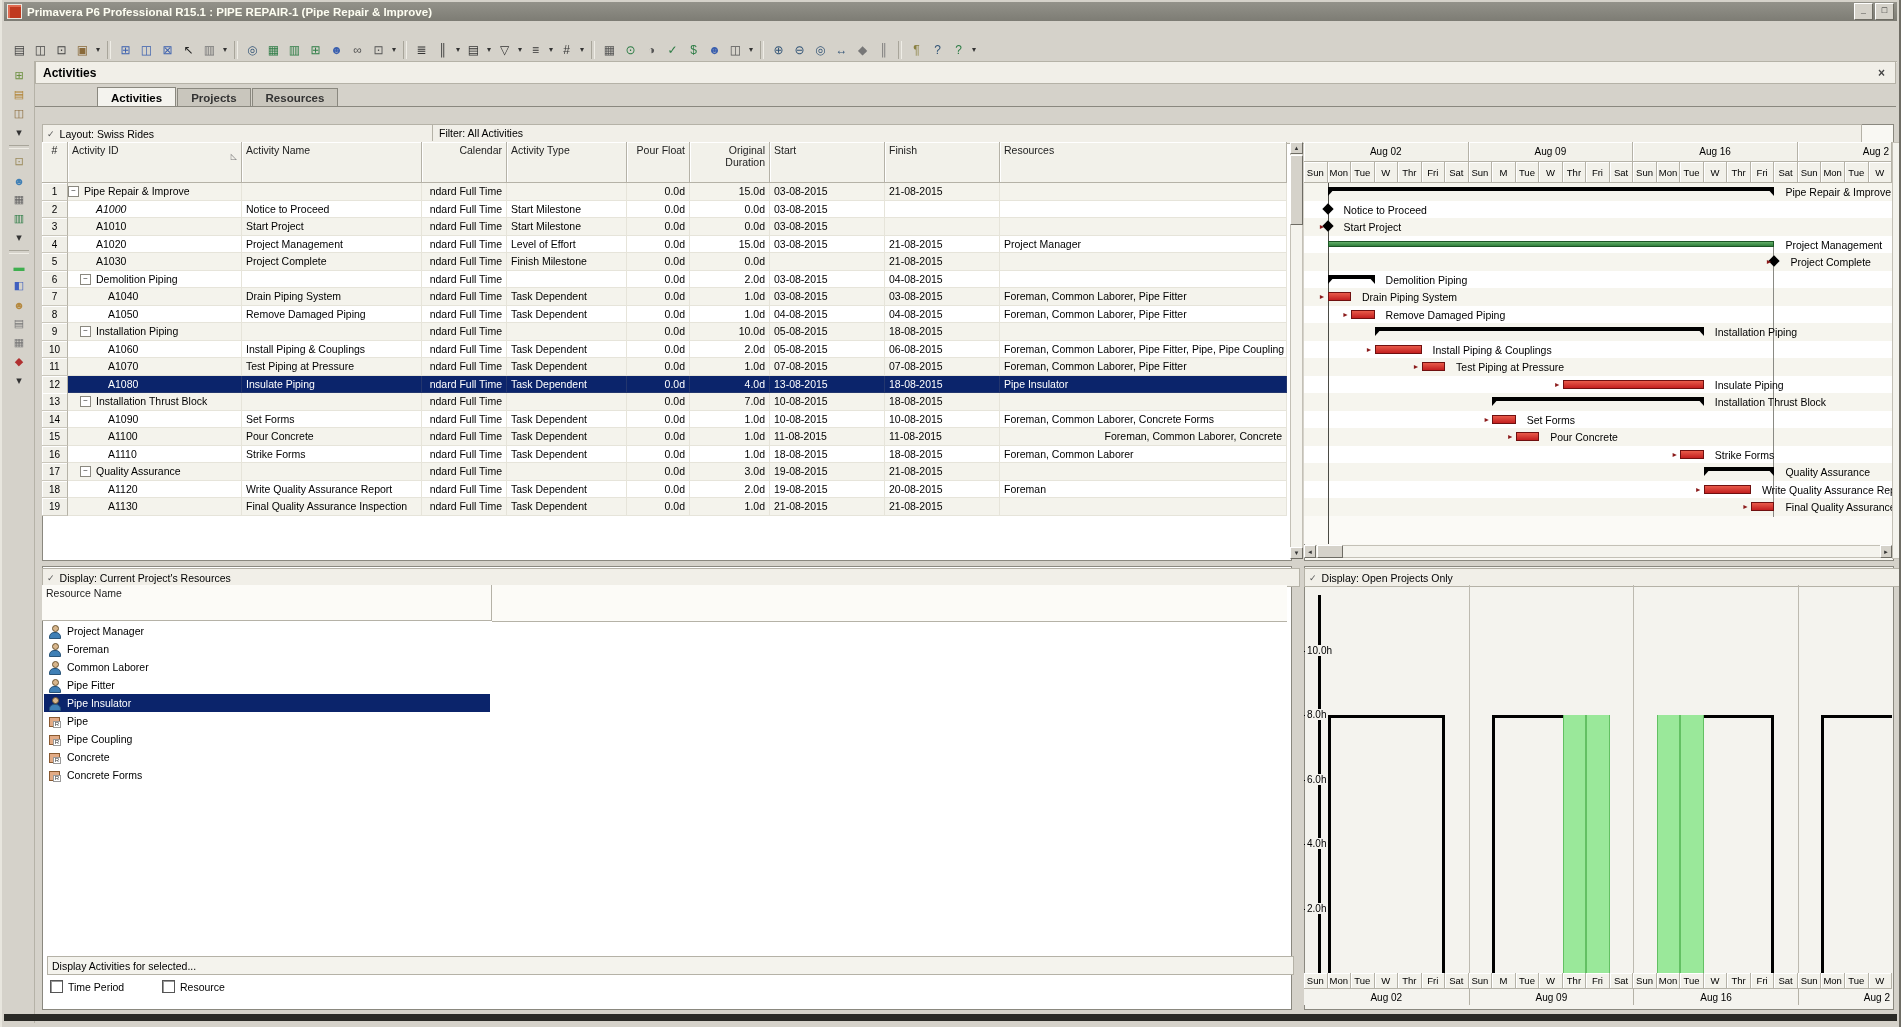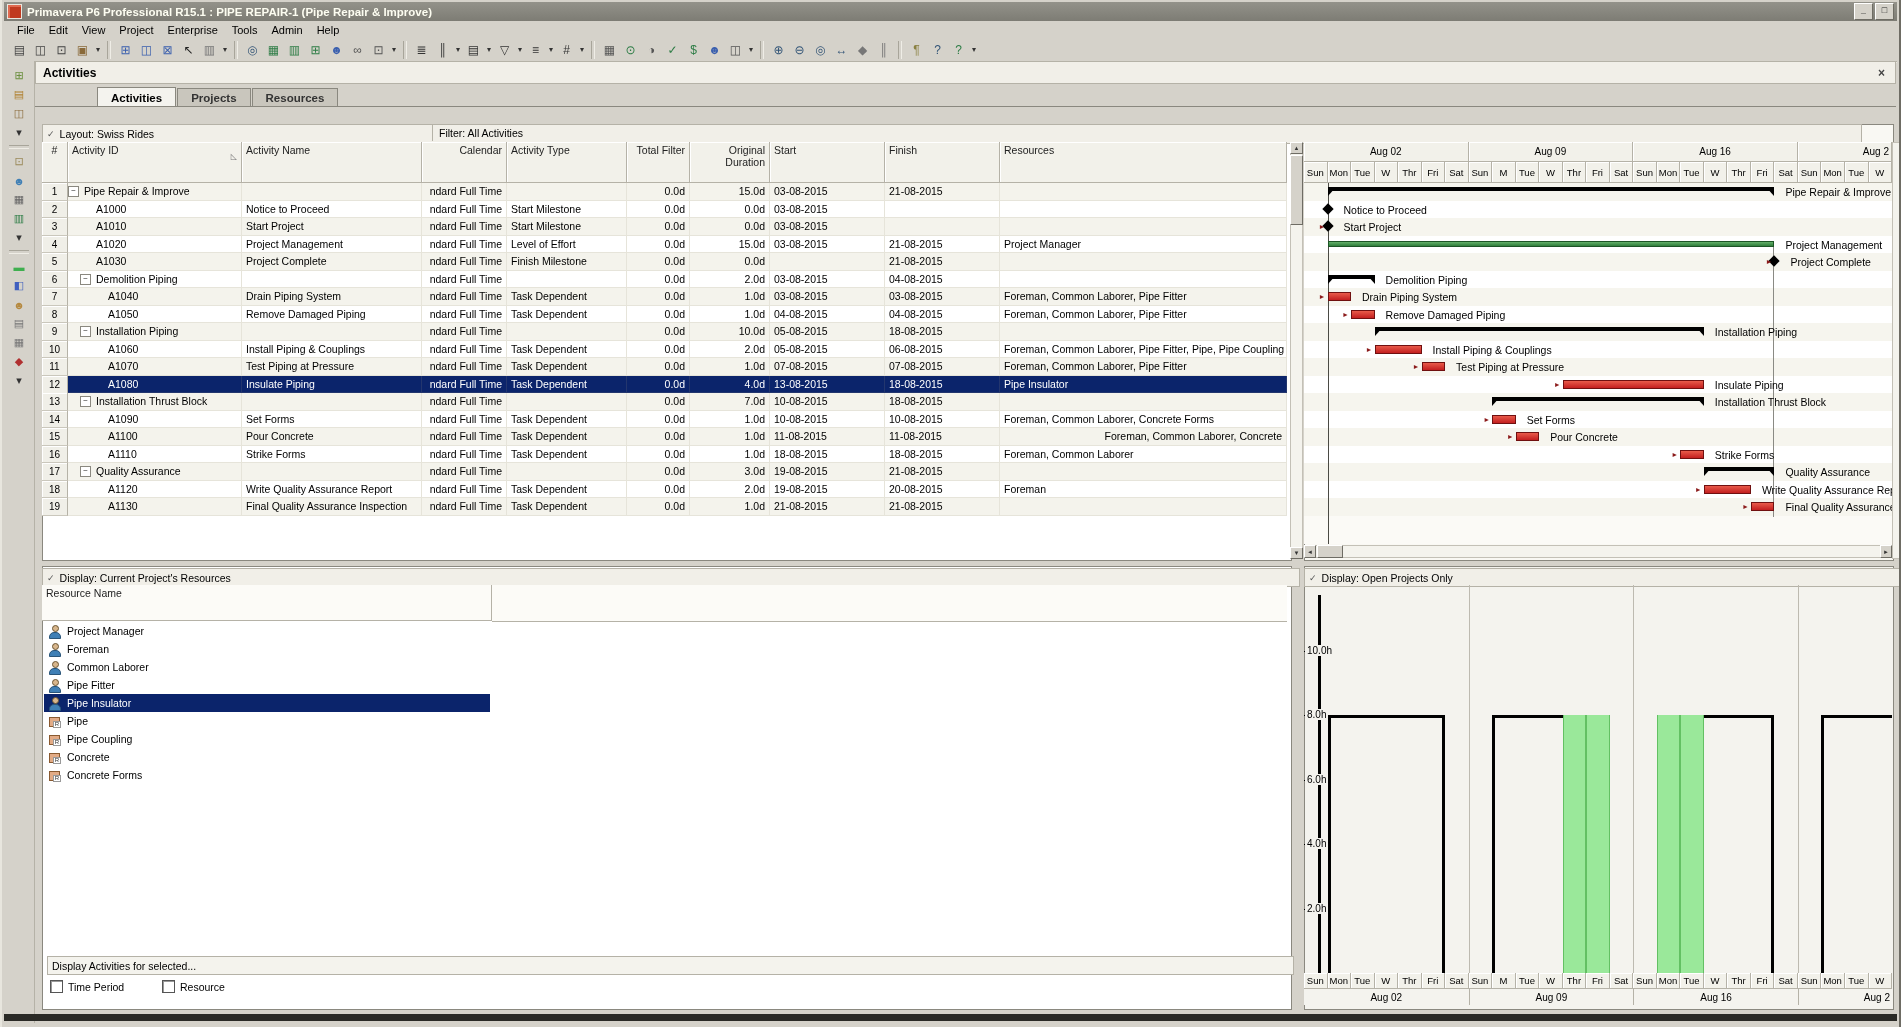--- a/index.html
+++ b/index.html
@@ -98,30 +98,20 @@
 
   <div class="titlebar">
     <span class="app-icon"></span>
     <span>Primavera P6 Professional R15.1 : PIPE REPAIR-1 (Pipe Repair &amp; Improve)</span>
     <span class="win-btns">
       <span class="win-btn">_</span>
       <span class="win-btn">□</span>
     </span>
   </div>
 
-  <div class="menubar" id="menubar">
-      <span class="menu-item">File</span>
-      <span class="menu-item">Edit</span>
-      <span class="menu-item">View</span>
-      <span class="menu-item">Project</span>
-      <span class="menu-item">Enterprise</span>
-      <span class="menu-item">Tools</span>
-      <span class="menu-item">Admin</span>
-      <span class="menu-item">Help</span>
-    </div>
   <div class="toolbar" id="toolbar">
       <span class="tb-btn" style="color: rgb(68, 68, 68);">▤</span>
       <span class="tb-btn" style="color: rgb(68, 68, 68);">◫</span>
       <span class="tb-btn" style="color: rgb(68, 68, 68);">⊡</span>
       <span class="tb-btn" style="color: rgb(138, 106, 58);">▣</span>
       <span class="tb-caret">▾</span>
       <span class="tb-sep"></span>
       <span class="tb-btn" style="color: rgb(58, 95, 174);">⊞</span>
       <span class="tb-btn" style="color: rgb(58, 95, 174);">◫</span>
       <span class="tb-btn" style="color: rgb(58, 95, 174);">⊠</span>
@@ -209,21 +199,21 @@
         <span class="check-glyph">✓</span>
         <span>Layout: Swiss Rides</span>
       </div>
       <div class="abs" style="left: 437px; top: 127px; font-size: 10.5px;">Filter: All Activities</div>
       <div class="abs" style="left: 430px; top: 125px; width: 1px; height: 16px; background: rgb(181, 178, 167);"></div>
       <div class="hcell" style="left: 40px; top: 142px; width: 26px; height: 41px; text-align: center;"><span>#</span></div>
       <div class="hcell" style="left: 66px; top: 142px; width: 174px; height: 41px; text-align: left;"><span>Activity ID</span><span style="position: absolute; right: 4px; top: 10px; font-size: 8px; color: rgb(119, 119, 119);">◺</span></div>
       <div class="hcell" style="left: 240px; top: 142px; width: 180px; height: 41px; text-align: left;"><span>Activity Name</span></div>
       <div class="hcell" style="left: 420px; top: 142px; width: 85px; height: 41px; text-align: right;"><span>Calendar</span></div>
       <div class="hcell" style="left: 505px; top: 142px; width: 120px; height: 41px; text-align: left;"><span>Activity Type</span></div>
-      <div class="hcell" style="left: 625px; top: 142px; width: 63px; height: 41px; text-align: right;"><span>Total Filter</span></div>
+      <div class="hcell" style="left: 625px; top: 142px; width: 63px; height: 41px; text-align: right;"><span>Pour Float</span></div>
       <div class="hcell" style="left: 688px; top: 142px; width: 80px; height: 41px; text-align: right;"><span>Original Duration</span></div>
       <div class="hcell" style="left: 768px; top: 142px; width: 115px; height: 41px; text-align: left;"><span>Start</span></div>
       <div class="hcell" style="left: 883px; top: 142px; width: 115px; height: 41px; text-align: left;"><span>Finish</span></div>
       <div class="hcell" style="left: 998px; top: 142px; width: 287px; height: 41px; text-align: left;"><span>Resources</span></div>
       <div class="numcell" style="left: 40px; top: 183px; width: 26px; height: 17.5px; line-height: 17.5px;">1</div>
       <div class="abs" style="left: 66px; top: 183px; width: 1219px; height: 17.5px; background: rgb(244, 243, 236);"></div>
       <div class="cell" style="left: 66px; top: 183px; width: 174px; height: 17.5px; text-align: left; background: transparent; overflow: visible; padding: 2px 0px;">
         <span class="expander" style="position: absolute; left: 0px; top: 3px;">−</span>
         <span style="position: absolute; left: 16px; top: 2px; white-space: nowrap;">Pipe Repair &amp; Improve</span>
       </div>
@@ -231,21 +221,21 @@
       <div class="cell" style="left: 420px; top: 183px; width: 85px; height: 17.5px; text-align: right; background: transparent;">ndard Full Time</div>
       <div class="cell" style="left: 505px; top: 183px; width: 120px; height: 17.5px; text-align: left; background: transparent;"></div>
       <div class="cell" style="left: 625px; top: 183px; width: 63px; height: 17.5px; text-align: right; background: transparent;">0.0d</div>
       <div class="cell" style="left: 688px; top: 183px; width: 80px; height: 17.5px; text-align: right; background: transparent;">15.0d</div>
       <div class="cell" style="left: 768px; top: 183px; width: 115px; height: 17.5px; text-align: left; background: transparent;">03-08-2015</div>
       <div class="cell" style="left: 883px; top: 183px; width: 115px; height: 17.5px; text-align: left; background: transparent;">21-08-2015</div>
       <div class="cell" style="left: 998px; top: 183px; width: 287px; height: 17.5px; text-align: left; background: transparent;"></div>
       <div class="numcell" style="left: 40px; top: 200.5px; width: 26px; height: 17.5px; line-height: 17.5px;">2</div>
       <div class="abs" style="left: 66px; top: 200.5px; width: 1219px; height: 17.5px; background: rgb(255, 255, 255);"></div>
       <div class="cell" style="left: 66px; top: 200.5px; width: 174px; height: 17.5px; text-align: left; background: transparent; overflow: visible; padding: 2px 0px;">
-        <span style="position: absolute; left: 28px; top: 2px; white-space: nowrap;">A1000</span>
+        <span style="position: absolute; left: 28px; top: 2px; white-space: nowrap; font-style: italic;">A1000</span>
       </div>
       <div class="cell" style="left: 240px; top: 200.5px; width: 180px; height: 17.5px; text-align: left; background: transparent;">Notice to Proceed</div>
       <div class="cell" style="left: 420px; top: 200.5px; width: 85px; height: 17.5px; text-align: right; background: transparent;">ndard Full Time</div>
       <div class="cell" style="left: 505px; top: 200.5px; width: 120px; height: 17.5px; text-align: left; background: transparent;">Start Milestone</div>
       <div class="cell" style="left: 625px; top: 200.5px; width: 63px; height: 17.5px; text-align: right; background: transparent;">0.0d</div>
       <div class="cell" style="left: 688px; top: 200.5px; width: 80px; height: 17.5px; text-align: right; background: transparent;">0.0d</div>
       <div class="cell" style="left: 768px; top: 200.5px; width: 115px; height: 17.5px; text-align: left; background: transparent;">03-08-2015</div>
       <div class="cell" style="left: 883px; top: 200.5px; width: 115px; height: 17.5px; text-align: left; background: transparent;"></div>
       <div class="cell" style="left: 998px; top: 200.5px; width: 287px; height: 17.5px; text-align: left; background: transparent;"></div>
       <div class="numcell" style="left: 40px; top: 218px; width: 26px; height: 17.5px; line-height: 17.5px;">3</div>

